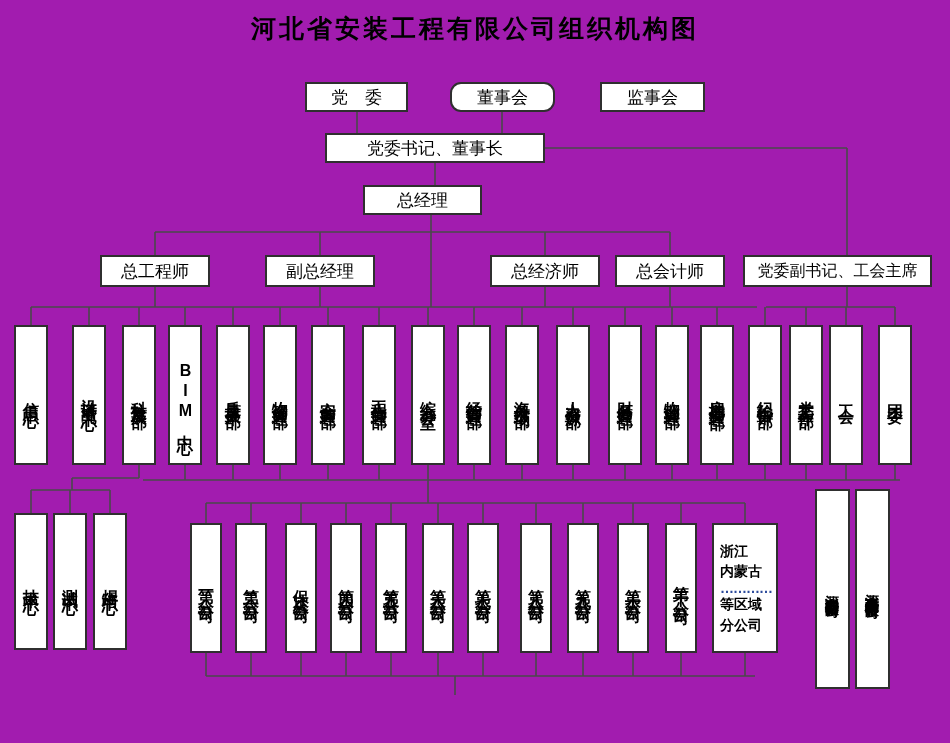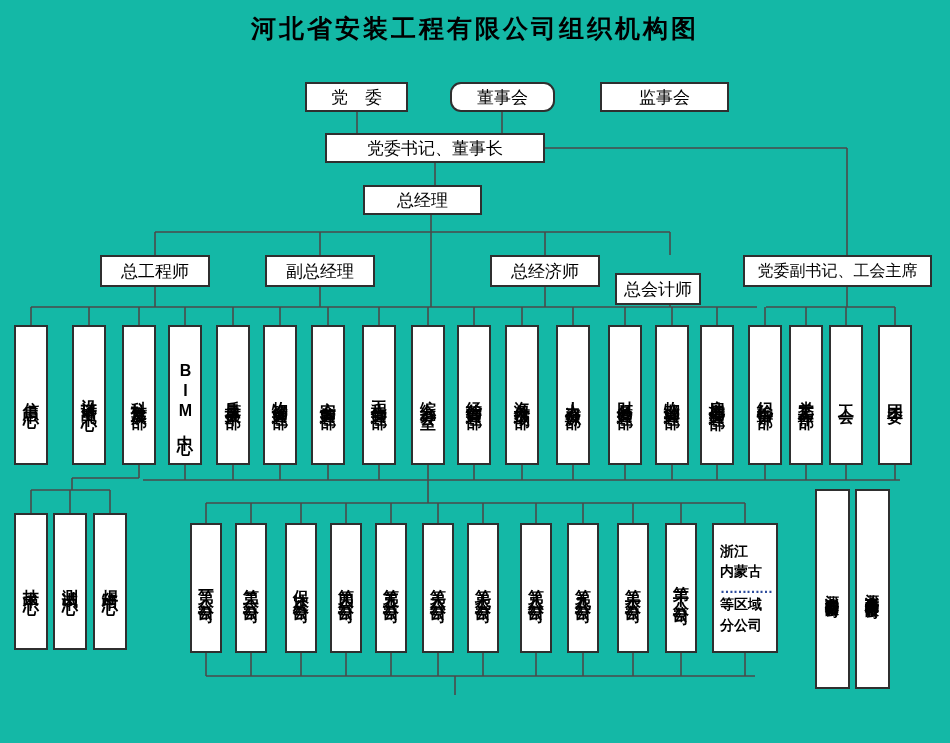--- a/index.html
+++ b/index.html
@@ -1,16 +1,16 @@
 <!DOCTYPE html>
 <html><head>
 <meta charset="utf-8">
 <style>
   html,body{margin:0;padding:0;background:#ffffff;}
-  .canvas{position:relative;width:950px;height:743px;background:#14b8a6;
+  .canvas{position:relative;width:950px;height:743px;background:#a21caf;
           font-family:"Liberation Sans","DejaVu Sans",sans-serif;color:#000;overflow:hidden;}
   .title{position:absolute;left:0;top:12px;width:100%;text-align:center;
          font-size:25px;font-weight:bold;letter-spacing:3px;}
   svg.wires{position:absolute;left:0;top:0;}
   .box,.vbox{position:absolute;background:#fff;border:2px solid #2f2f2f;
              display:flex;align-items:center;justify-content:center;box-sizing:border-box;}
   .box span{font-size:17px;font-weight:normal;white-space:nowrap;}
   .box.small span{font-size:16px;}
   .vbox span{writing-mode:vertical-rl;text-orientation:upright;
              font-size:16px;font-weight:bold;letter-spacing:3px;line-height:1;}
@@ -117,39 +117,39 @@
       <line x1="206" y1="676" x2="755" y2="676" stroke="#4a4a4a" stroke-width="1.6"></line>
       <line x1="455" y1="676" x2="455" y2="695" stroke="#4a4a4a" stroke-width="1.6"></line>
     </svg>
 
 <div class="box " style="left: 305px; top: 82px; width: 103px; height: 30px;">
       <span>党　委</span>
     </div>
     <div class="box " style="left: 450px; top: 82px; width: 105px; height: 30px; border-radius: 11px;">
       <span>董事会</span>
     </div>
-    <div class="box " style="left: 600px; top: 82px; width: 129px; height: 30px;">
+    <div class="box " style="left: 600px; top: 82px; width: 105px; height: 30px;">
       <span>监事会</span>
     </div>
     <div class="box " style="left: 325px; top: 133px; width: 220px; height: 30px;">
       <span>党委书记、董事长</span>
     </div>
     <div class="box " style="left: 363px; top: 185px; width: 119px; height: 30px;">
       <span>总经理</span>
     </div>
     <div class="box " style="left: 265px; top: 255px; width: 110px; height: 32px;">
       <span>副总经理</span>
     </div>
     <div class="box " style="left: 100px; top: 255px; width: 110px; height: 32px;">
       <span>总工程师</span>
     </div>
     <div class="box " style="left: 490px; top: 255px; width: 110px; height: 32px;">
       <span>总经济师</span>
     </div>
-    <div class="box " style="left: 615px; top: 273px; width: 86px; height: 32px;">
+    <div class="box " style="left: 615px; top: 255px; width: 110px; height: 32px;">
       <span>总会计师</span>
     </div>
     <div class="box small" style="left: 743px; top: 255px; width: 189px; height: 32px;">
       <span>党委副书记、工会主席</span>
     </div>
     <div class="vbox" style="left: 14px; top: 325px; width: 34px; height: 140px;">
       <span>信息中心</span>
     </div>
     <div class="vbox" style="left: 72px; top: 325px; width: 34px; height: 140px;">
       <span>设计研究中心</span>

